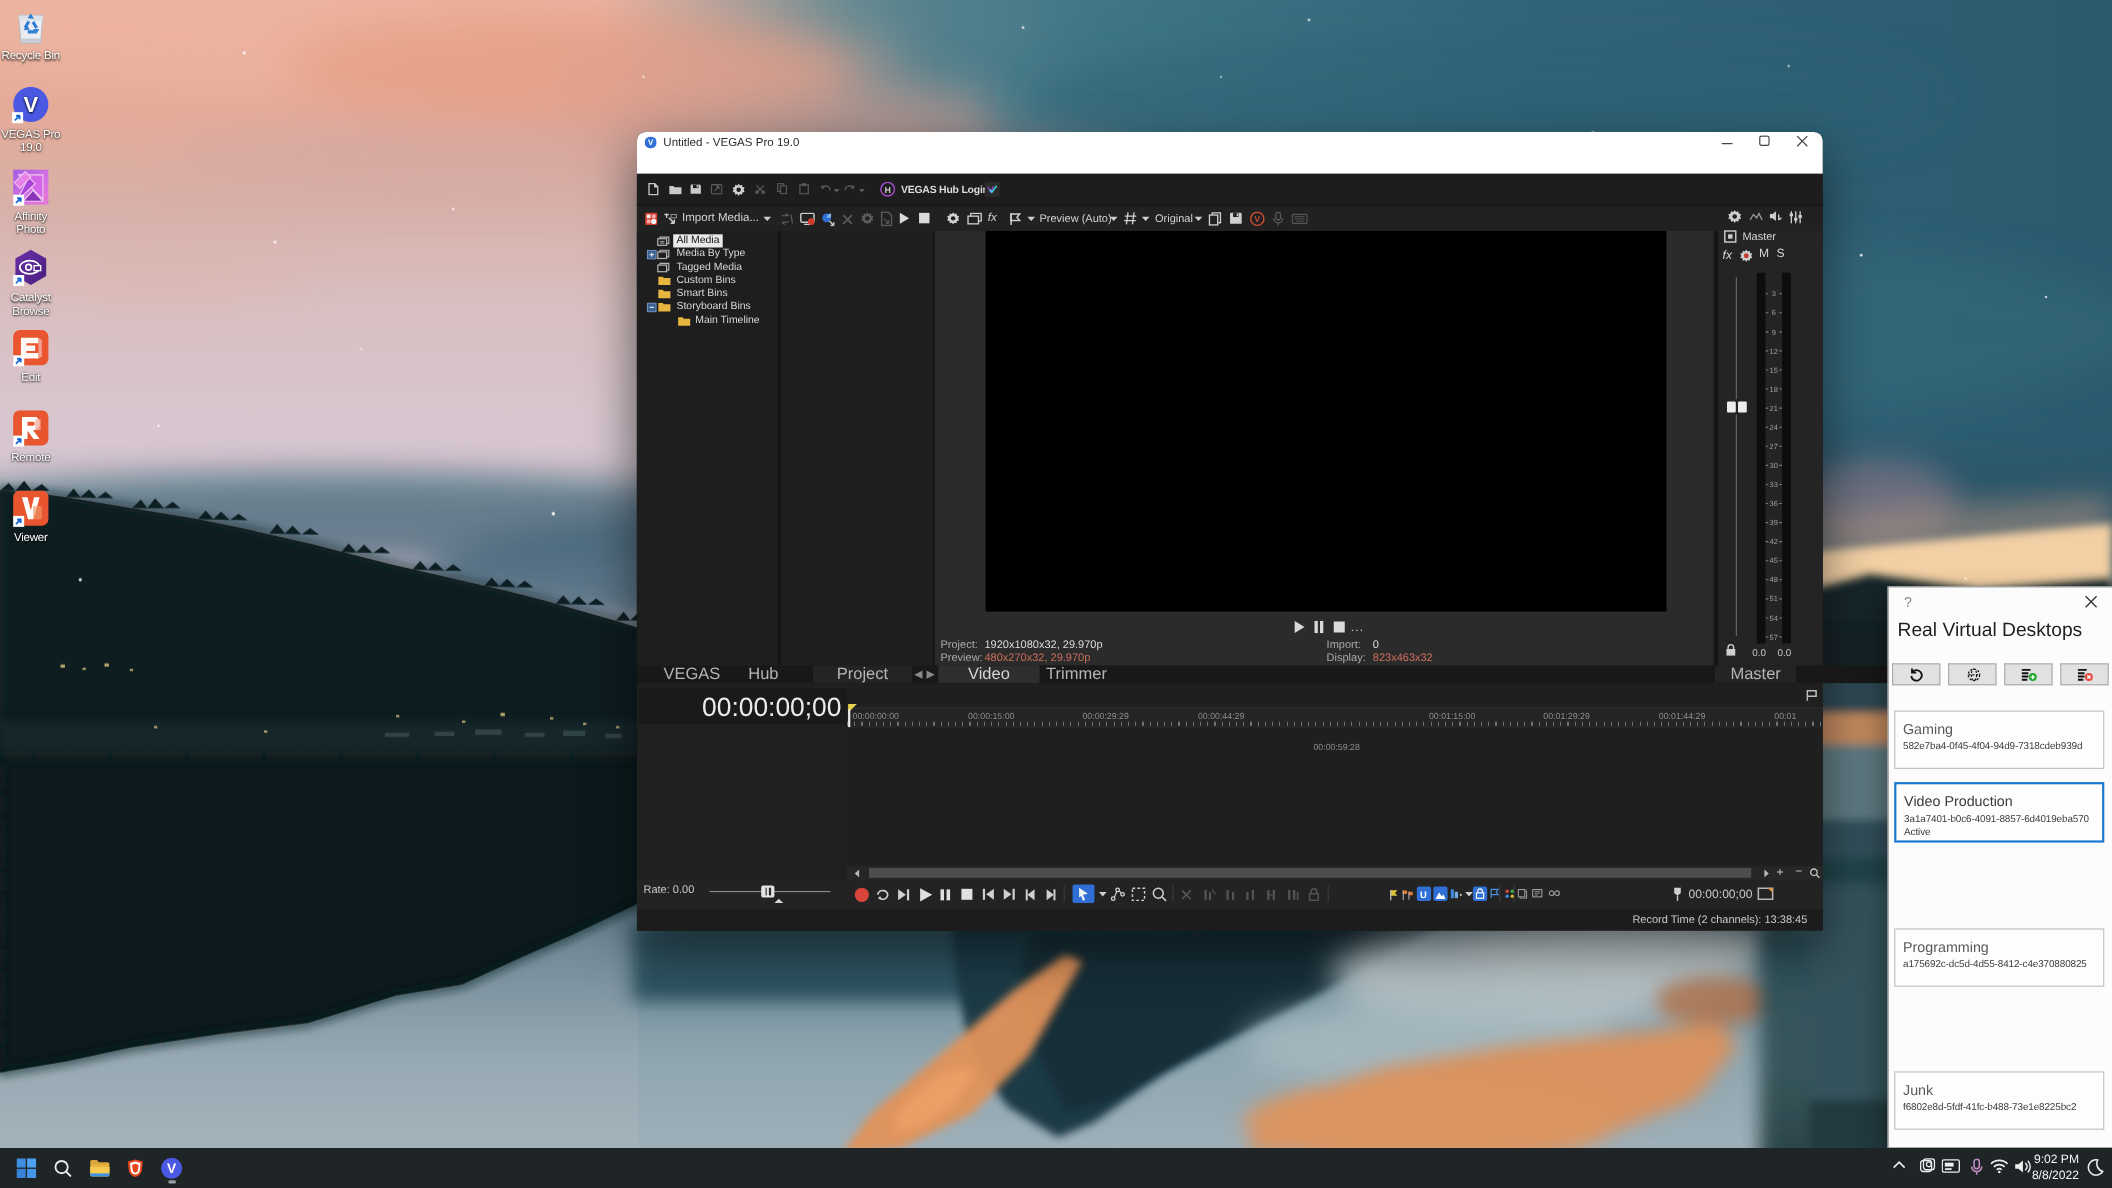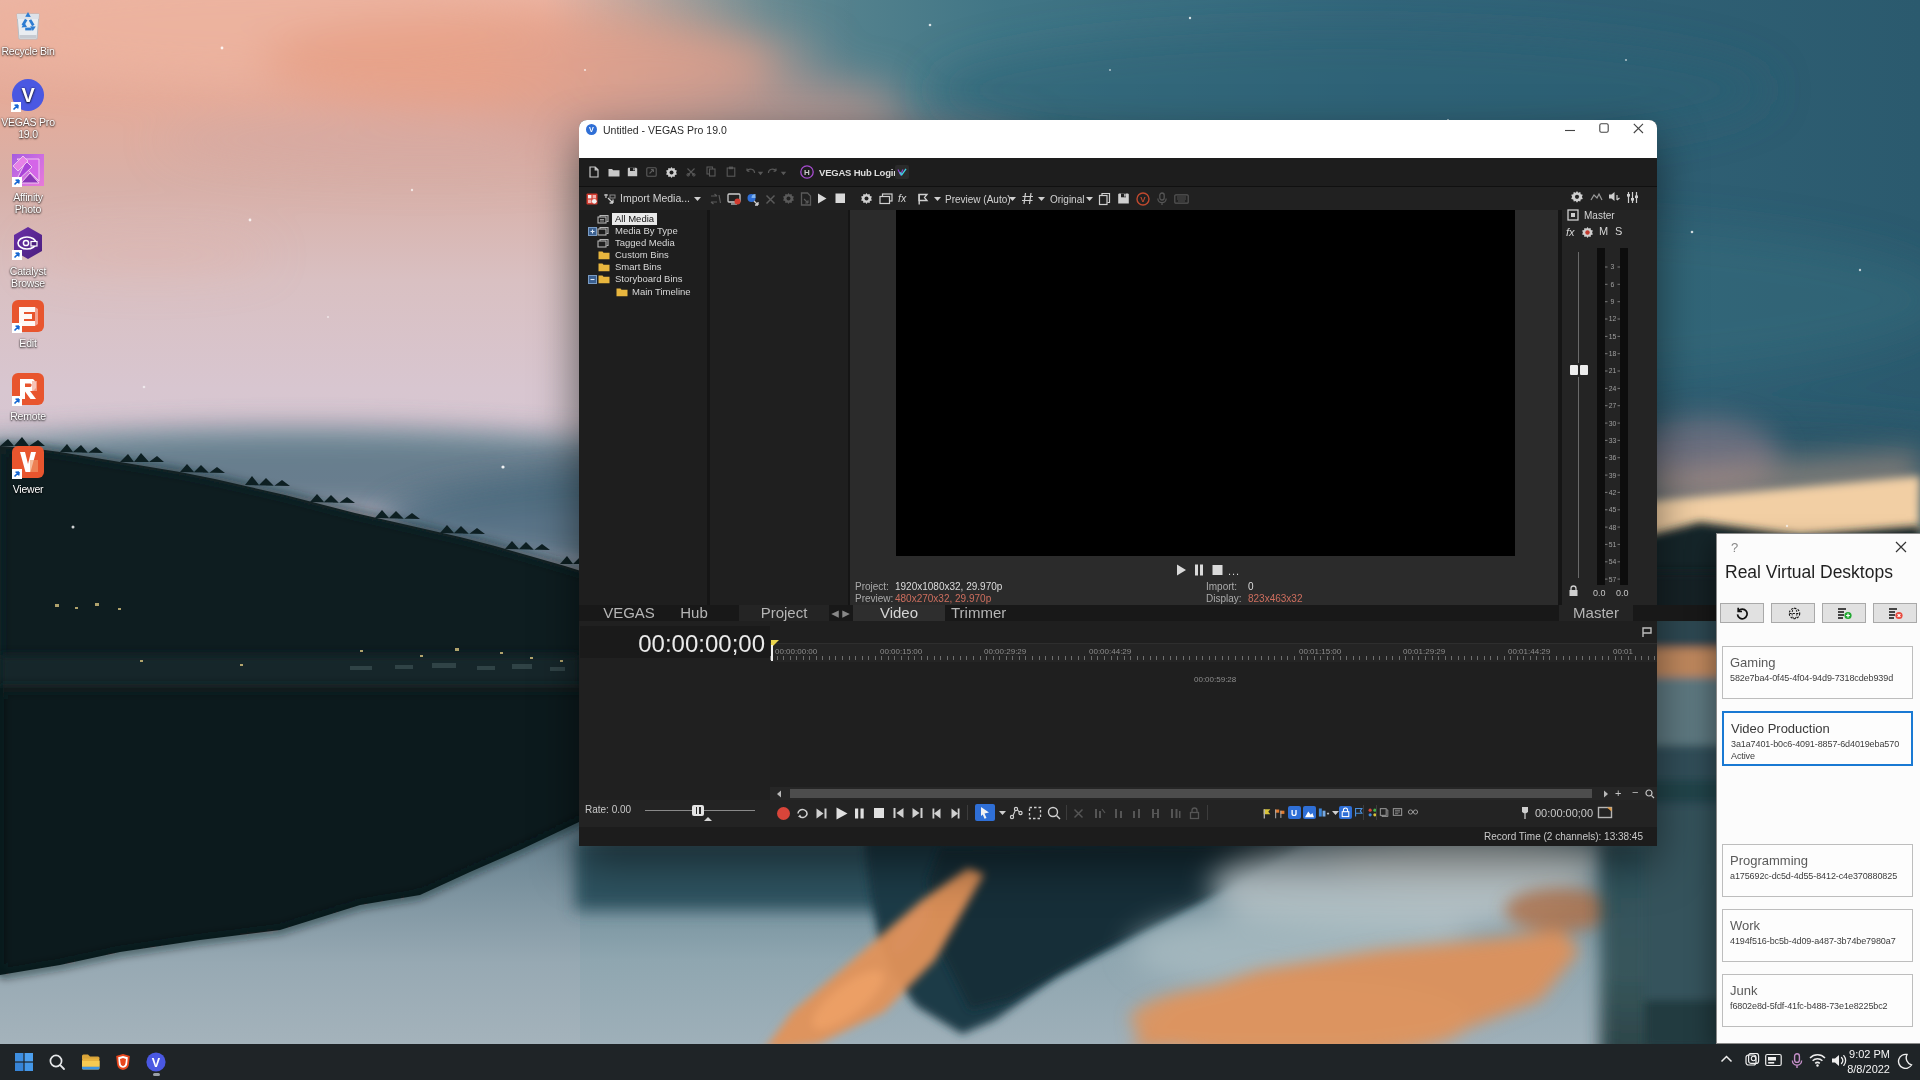--- a/index.html
+++ b/index.html
@@ -944,24 +944,20 @@
  </div>
  <div class="rvitem" style="top:177px;height:55px;border:2px solid #1979d3;">
   <div class="rvname" style="color:#3a3a3a;">Video Production</div>
       <div class="rvuuid">3a1a7401-b0c6-4091-8857-6d4019eba570</div>
   <div class="rvuuid" style="margin-top:2px;">Active</div>
  </div>
  <div class="rvitem" style="top:310px;height:53px;">
   <div class="rvname">Programming</div>
       <div class="rvuuid">a175692c-dc5d-4d55-8412-c4e370880825</div>
  </div>
- <div class="rvitem" style="top:375px;height:53px;">
-  <div class="rvname">Work</div>
-      <div class="rvuuid">4194f516-bc5b-4d09-a487-3b74be7980a7</div>
- </div>
  <div class="rvitem" style="top:440px;height:53px;">
   <div class="rvname">Junk</div>
       <div class="rvuuid">f6802e8d-5fdf-41fc-b488-73e1e8225bc2</div>
  </div>
 </div>
 
 <div id="taskbar">
  <svg class="ticon" style="left:15px;" width="18" height="18" viewBox="0 0 18 18">
   <rect x="0" y="0" width="8.4" height="8.4" fill="#3e8ee0"></rect>
       <rect x="9.6" y="0" width="8.4" height="8.4" fill="#4da0ef"></rect>

